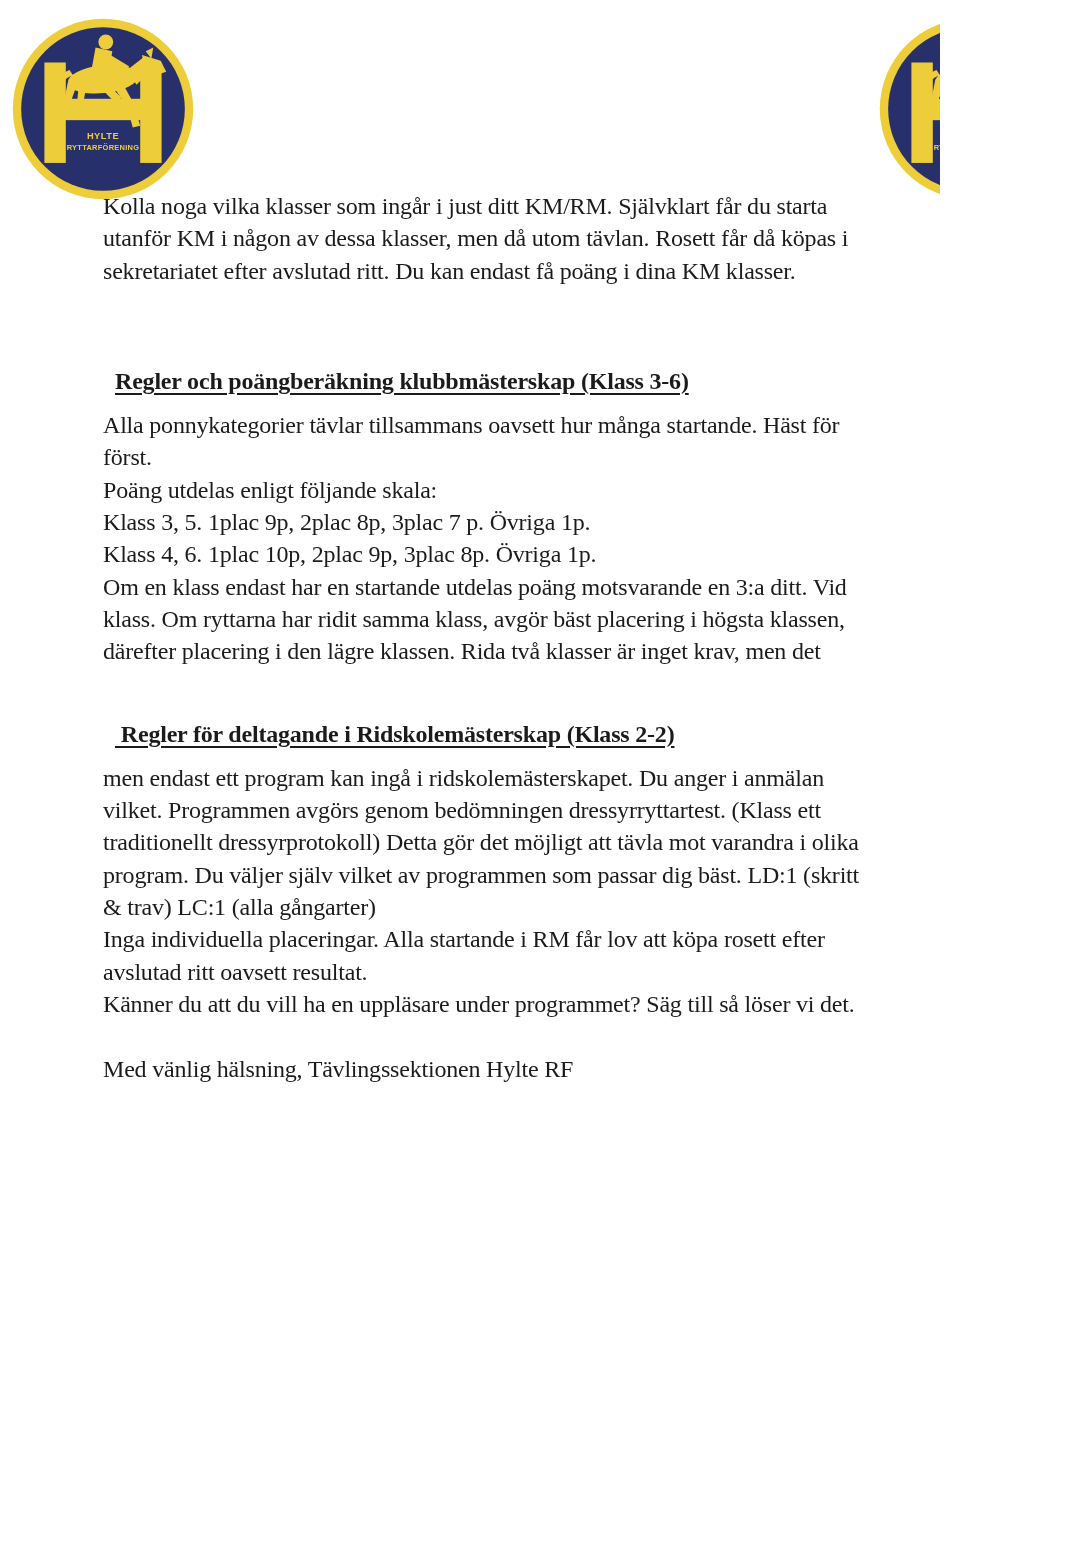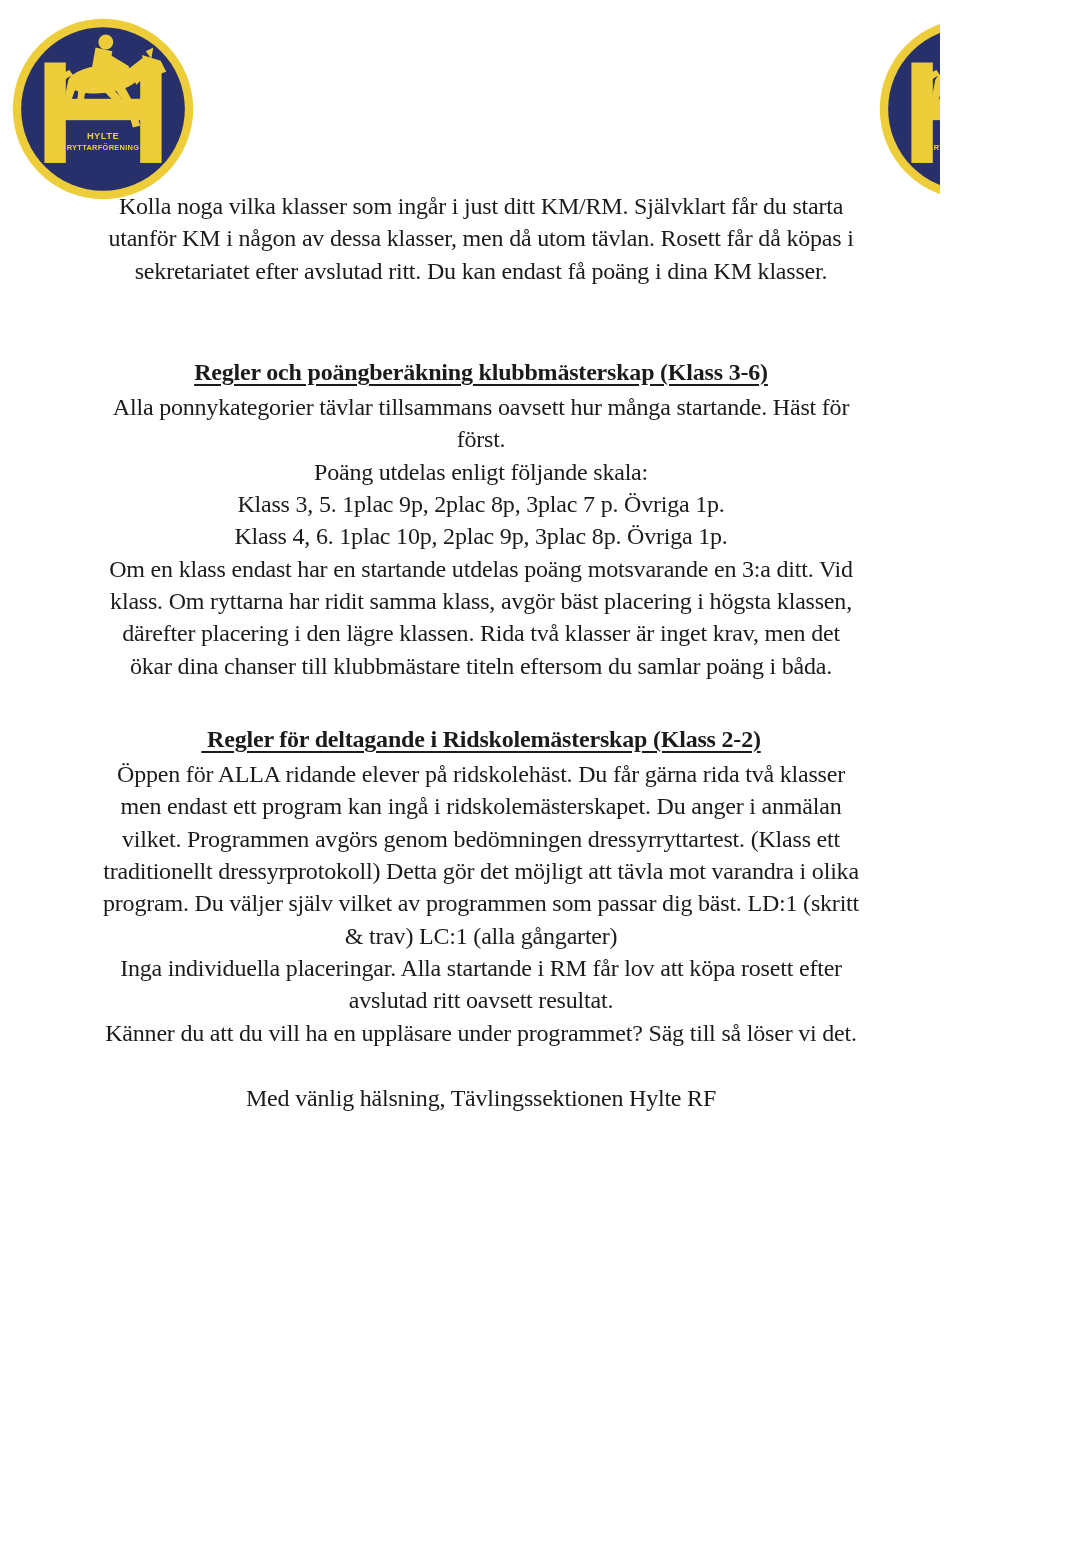--- a/index.html
+++ b/index.html
@@ -8,21 +8,20 @@
     background: #ffffff;
   }
   .page {
     position: relative;
     width: 940px;
     height: 1550px;
     background: var(--page-bg, #ffffff);
     overflow: hidden;
     font-family: "Liberation Serif", serif;
     color: var(--text-color, #1b1b1b);
-    text-align: center;
   }
   .logo {
     position: absolute;
     width: 186px;
     height: 186px;
     z-index: 1;
   }
   .logo-left  { left: 10px;  top: 16px; }
   .logo-right { left: 877px; top: 16px; }
   .logo svg { display: block; width: 100%; height: 100%; }
@@ -48,21 +47,21 @@
     top: 190px;
     z-index: 2;
   }
   .line {
     font-size: 24px;
     line-height: 32.3px;
     letter-spacing: -0.2px;
     white-space: pre;
   }
   .heading {
-    margin: 3px;
+    margin: 12px;
     font-size: 24px;
     line-height: 32.3px;
     letter-spacing: -0.2px;
     white-space: pre;
     font-weight: 700;
     text-decoration: underline;
     text-decoration-thickness: 2px;
     text-underline-offset: 4px;
   }
   .u {
@@ -147,28 +146,26 @@
     <h2 class="heading">Regler och poängberäkning klubbmästerskap (Klass 3-6)</h2>
     <div>
         <div class="line">Alla ponnykategorier tävlar tillsammans oavsett hur många startande. Häst för</div>
         <div class="line">först.</div>
         <div class="line">Poäng utdelas enligt följande skala:</div>
         <div class="line">Klass 3, 5. 1plac 9p, 2plac 8p, 3plac 7 p. Övriga 1p.</div>
         <div class="line">Klass 4, 6. 1plac 10p, 2plac 9p, 3plac 8p. Övriga 1p.</div>
         <div class="line">Om en klass endast har en startande utdelas poäng motsvarande en 3:a ditt. Vid</div>
         <div class="line">klass. Om ryttarna har ridit samma klass, avgör bäst placering i högsta klassen,</div>
         <div class="line">därefter placering i den lägre klassen. Rida två klasser är inget krav, men det</div>
-        <div class="line">ökar dina chanser till klubbmästare titeln eftersom du samlar poäng i båda.</div>
       </div>
 
     <div class="spacer-b"></div>
 
     <h2 class="heading"> Regler för deltagande i Ridskolemästerskap (Klass 2-2)</h2>
     <div>
-        <div class="line">Öppen för ALLA ridande elever på ridskolehäst. Du får gärna rida två klasser</div>
         <div class="line">men endast ett program kan ingå i ridskolemästerskapet. Du anger i anmälan</div>
         <div class="line">vilket. Programmen avgörs genom bedömningen dressyrryttartest. (Klass ett</div>
         <div class="line">traditionellt dressyrprotokoll) Detta gör det möjligt att tävla mot varandra i olika</div>
         <div class="line">program. Du väljer själv vilket av programmen som passar dig bäst. LD:1 (skritt</div>
         <div class="line">&amp; trav) LC:1 (alla gångarter)</div>
         <div class="line">Inga individuella placeringar. Alla startande i RM får lov att köpa rosett efter</div>
         <div class="line">avslutad ritt oavsett resultat.</div>
         <div class="line">Känner du att du vill ha en uppläsare under programmet? Säg till så löser vi det.</div>
       </div>
 

